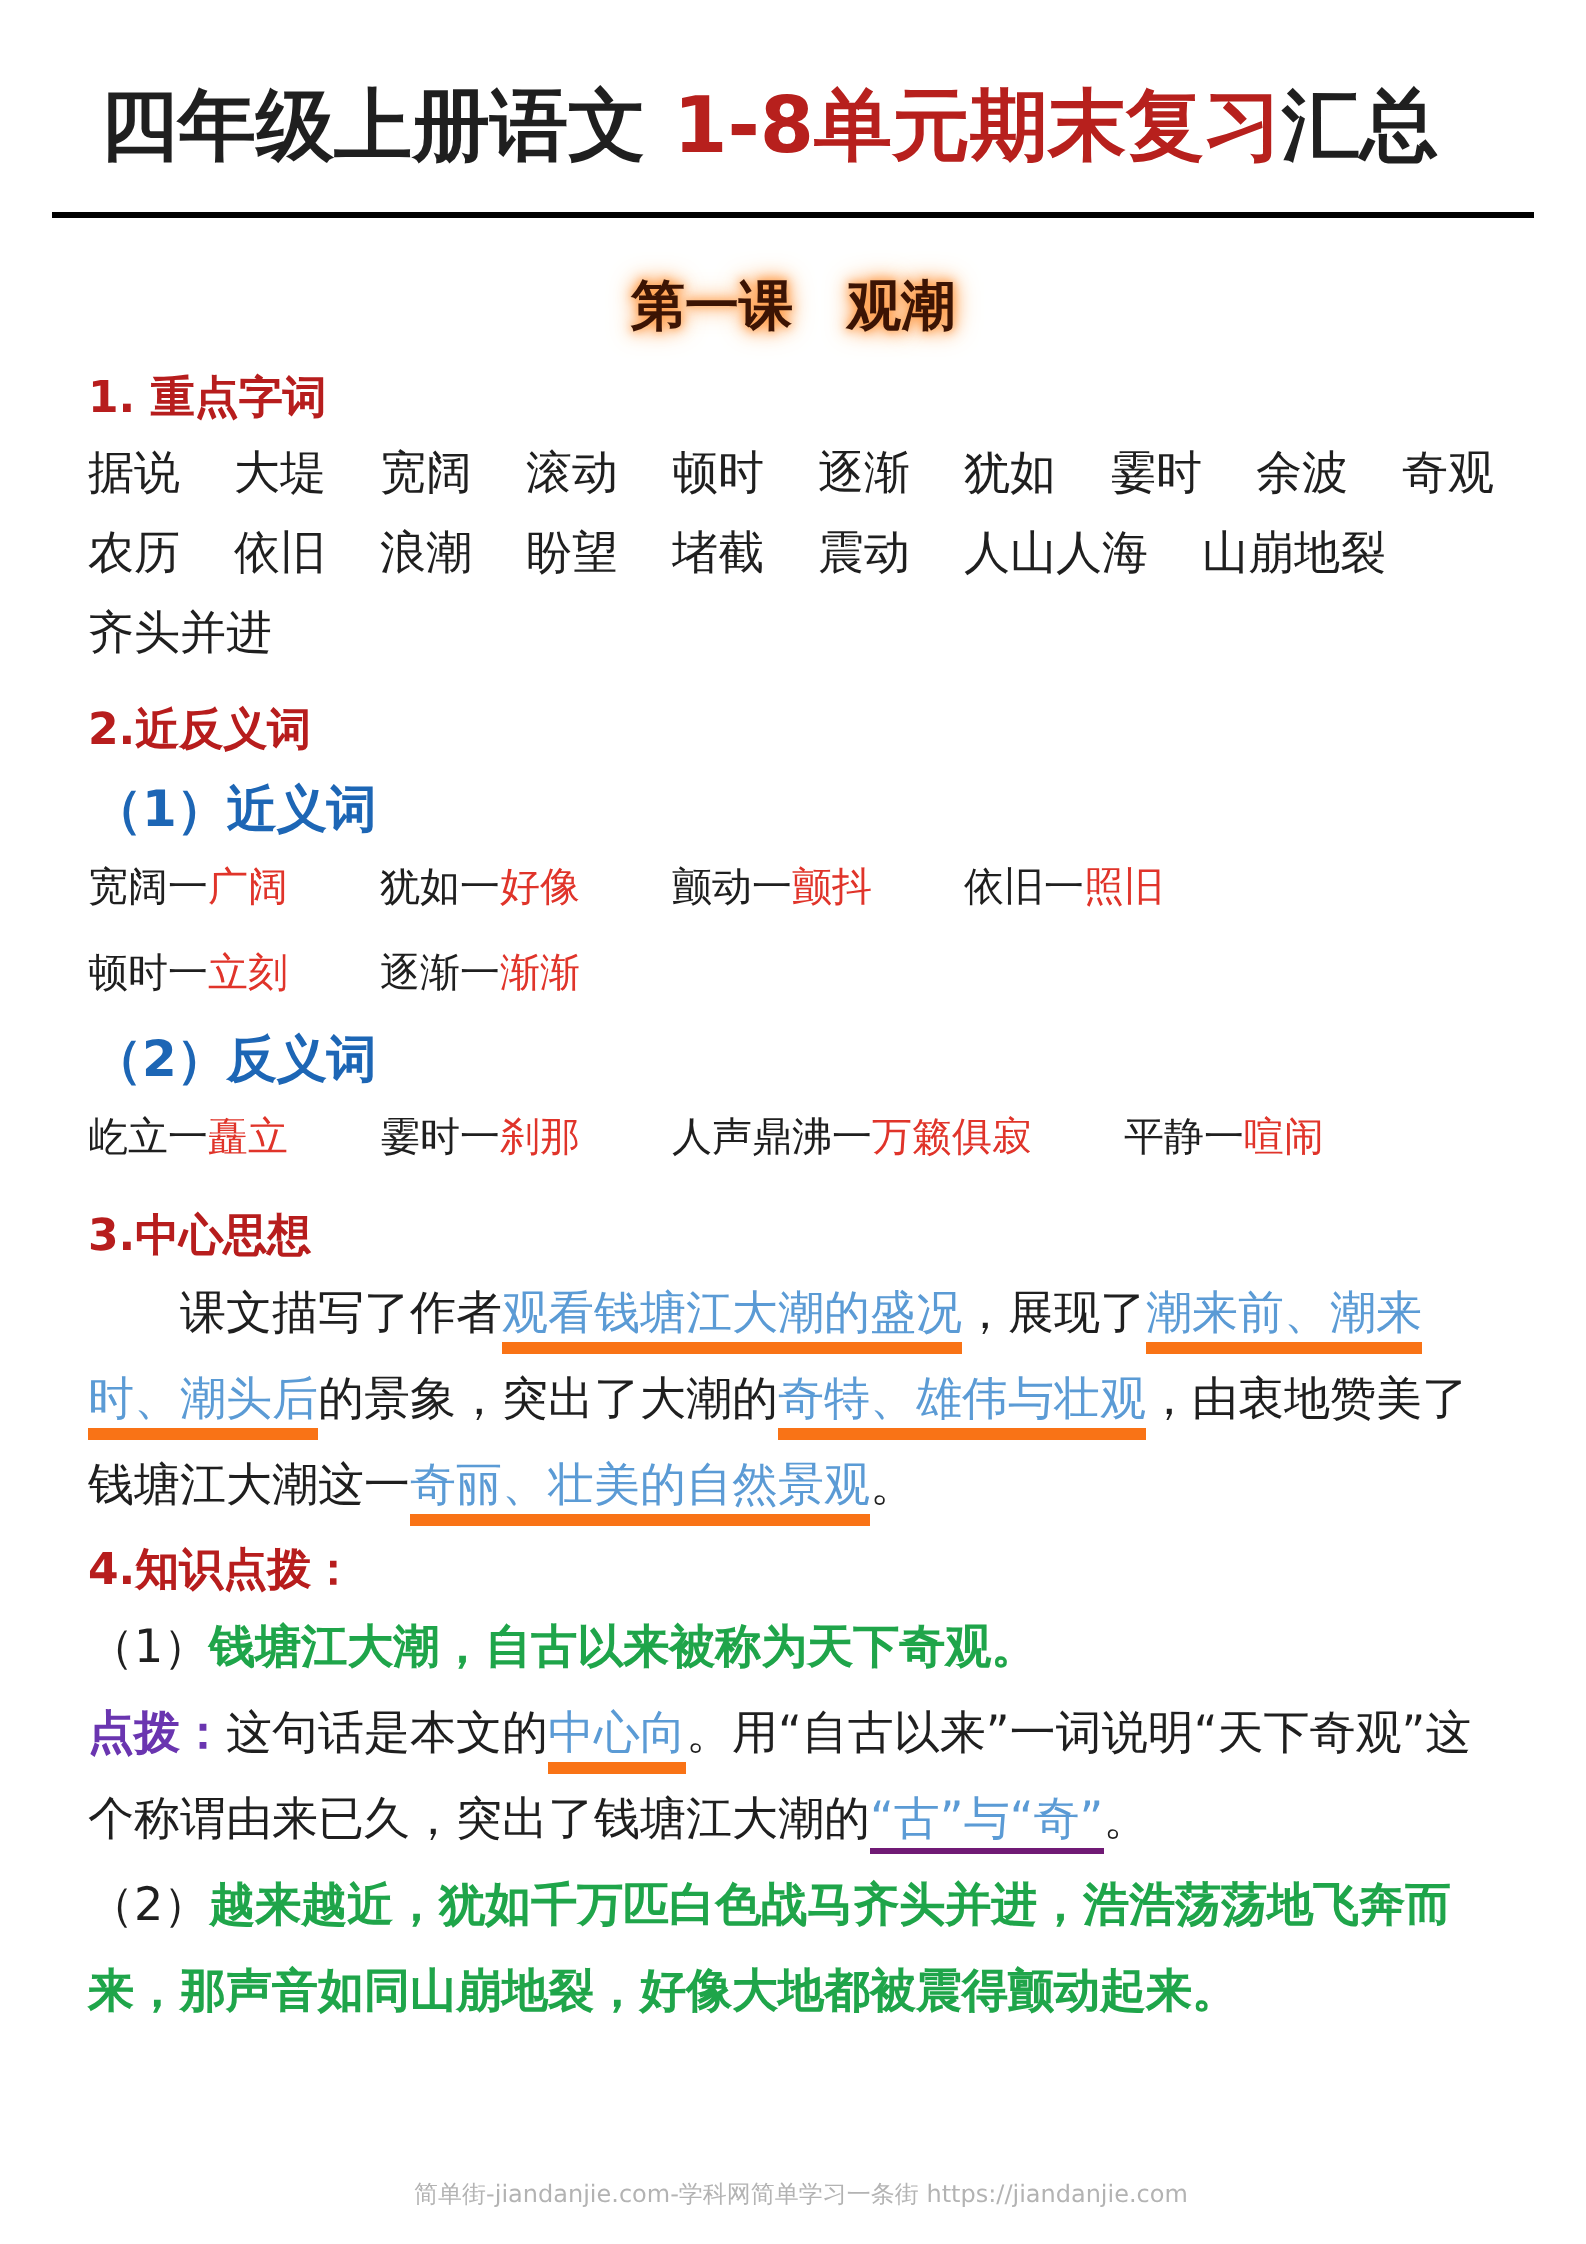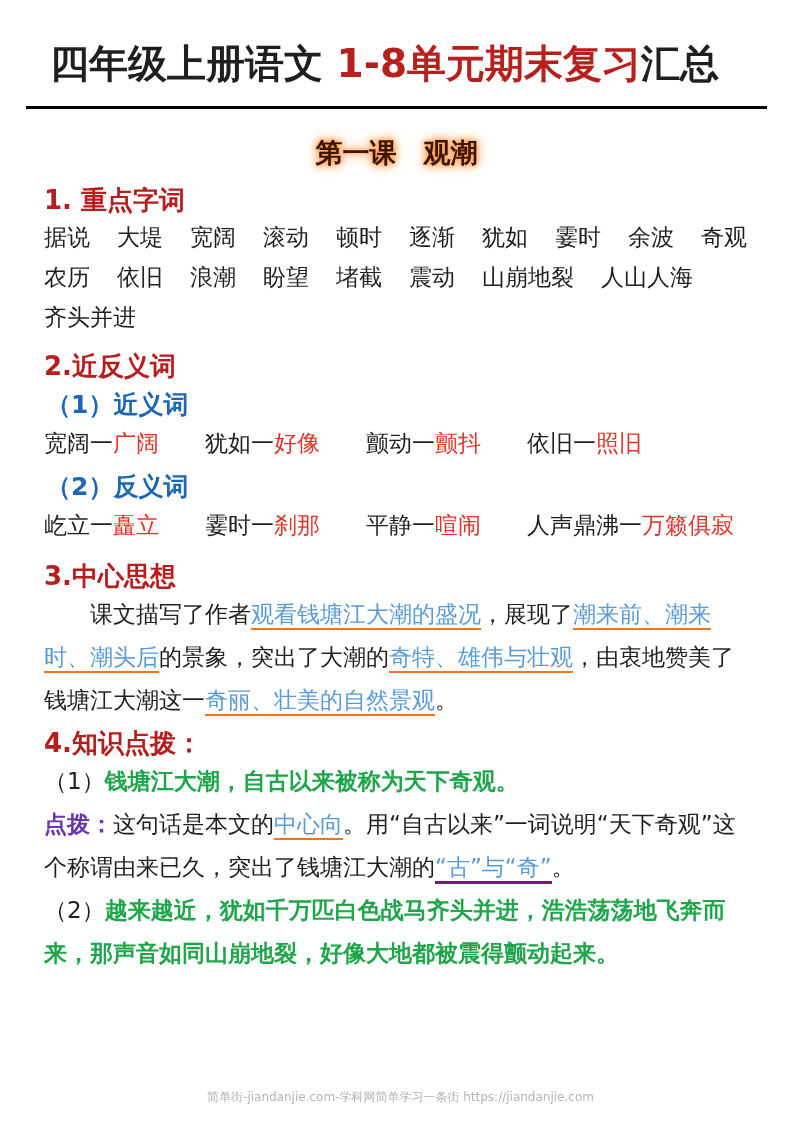--- a/index.html
+++ b/index.html
@@ -10,29 +10,29 @@
   }
   .page{position:relative;width:793px;height:1122px;box-sizing:border-box;padding:38px 44px 12px;}
   .doc-title{font-size:39px;font-weight:bold;white-space:nowrap;line-height:52px;margin-left:6px;letter-spacing:0;}
   .t-red{color:var(--title-red,#b7201d);}
   .rule{border:none;border-top:3px solid #000;margin:16px -18px 6px;}
   .center{text-align:center;}
   .unit-wrap{margin-top:14px;}
   .unit-hl{display:inline-block;background:var(--highlight-yellow,#ffff00);color:var(--highlight-red,#d10000);font-size:27px;font-weight:bold;padding:2px 4px;line-height:34px;}
   .lesson{margin-top:26px;font-size:27px;font-weight:bold;color:#3c1404;
     text-shadow:0 0 4px var(--glow-orange,#ffa050),0 0 8px var(--glow-orange,#ffa050),0 0 13px var(--glow-orange,#ffa050);}
-  .sec-h{font-size:26px;font-weight:bold;color:var(--heading-red,#b71d1d);margin-top:12px;line-height:34px;}
+  .sec-h{font-size:22px;font-weight:bold;color:var(--heading-red,#b71d1d);margin-top:12px;line-height:34px;}
   .sub-h{font-size:25px;font-weight:bold;color:var(--blue-heading,#1d66b5);margin-top:4px;line-height:35px;padding-left:2px;}
   .word-row{display:flex;gap:27px;font-size:23px;line-height:40px;flex-wrap:nowrap;}
-  .pair-row{display:flex;gap:46px;font-size:23px;line-height:43px;}
+  .pair-row{display:flex;gap:46px;font-size:20px;line-height:43px;}
   .w-red{color:var(--word-red,#e0342a);}
   .para{font-size:23px;line-height:43px;margin-top:0;}
   .indent{text-indent:2em;}
   .plain{color:var(--ink,#1f1f1f);}
-  .blue-u{color:var(--blue-text,#5b9bd5);border-bottom:2px solid #f97316;padding-bottom:1px;}
+  .blue-u{color:var(--blue-text,#5b9bd5);border-bottom:6px solid #f97316;padding-bottom:1px;}
   .blue-u2{color:var(--blue-text,#5b9bd5);border-bottom:3px solid #701a75;padding-bottom:1px;}
   .green{color:var(--green,#1fa54a);font-weight:bold;}
   .purple{color:var(--purple,#6a35b0);font-weight:bold;}
   .footer{position:absolute;left:4px;bottom:16px;width:100%;text-align:center;font-size:12px;color:var(--footer-gray,#b3b3b3);}
 </style>
 </head>
 <body>
 
 <div class="page">
 
@@ -57,45 +57,49 @@
         <span>余波</span>
         <span>奇观</span>
       </div>
       <div class="word-row">
         <span>农历</span>
         <span>依旧</span>
         <span>浪潮</span>
         <span>盼望</span>
         <span>堵截</span>
         <span>震动</span>
+        <span>人山人海</span>
         <span>山崩地裂</span>
-        <span>人山人海</span>
       </div>
       <div class="word-row">
         <span>齐头并进</span>
       </div>
     </div>
 
   <div class="sec-h">2.近反义词</div>
   <div class="sub-h">（1）近义词</div>
   <div id="syn-rows">
       <div class="pair-row">
         <span><span class="plain">宽阔一</span><span class="w-red">广阔</span></span>
         <span><span class="plain">犹如一</span><span class="w-red">好像</span></span>
         <span><span class="plain">颤动一</span><span class="w-red">颤抖</span></span>
         <span><span class="plain">依旧一</span><span class="w-red">照旧</span></span>
       </div>
+      <div class="pair-row">
+        <span><span class="plain">顿时一</span><span class="w-red">立刻</span></span>
+        <span><span class="plain">逐渐一</span><span class="w-red">渐渐</span></span>
+      </div>
     </div>
   <div class="sub-h">（2）反义词</div>
   <div id="ant-rows">
       <div class="pair-row">
         <span><span class="plain">屹立一</span><span class="w-red">矗立</span></span>
         <span><span class="plain">霎时一</span><span class="w-red">刹那</span></span>
+        <span><span class="plain">人声鼎沸一</span><span class="w-red">万籁俱寂</span></span>
         <span><span class="plain">平静一</span><span class="w-red">喧闹</span></span>
-        <span><span class="plain">人声鼎沸一</span><span class="w-red">万籁俱寂</span></span>
       </div>
     </div>
 
   <div class="sec-h">3.中心思想</div>
   <div class="para indent" id="summary-para"><span class="plain">课文描写了作者</span><span class="blue-u">观看钱塘江大潮的盛况</span><span class="plain">，展现了</span><span class="blue-u">潮来前、潮来时、潮头后</span><span class="plain">的景象，突出了大潮的</span><span class="blue-u">奇特、雄伟与壮观</span><span class="plain">，由衷地赞美了钱塘江大潮这一</span><span class="blue-u">奇丽、壮美的自然景观</span><span class="plain">。</span></div>
 
   <div class="sec-h" style="margin-top:4px;">4.知识点拨：</div>
 
   <div class="para"><span class="plain">（1）</span><span class="green">钱塘江大潮，自古以来被称为天下奇观。</span></div>
 

